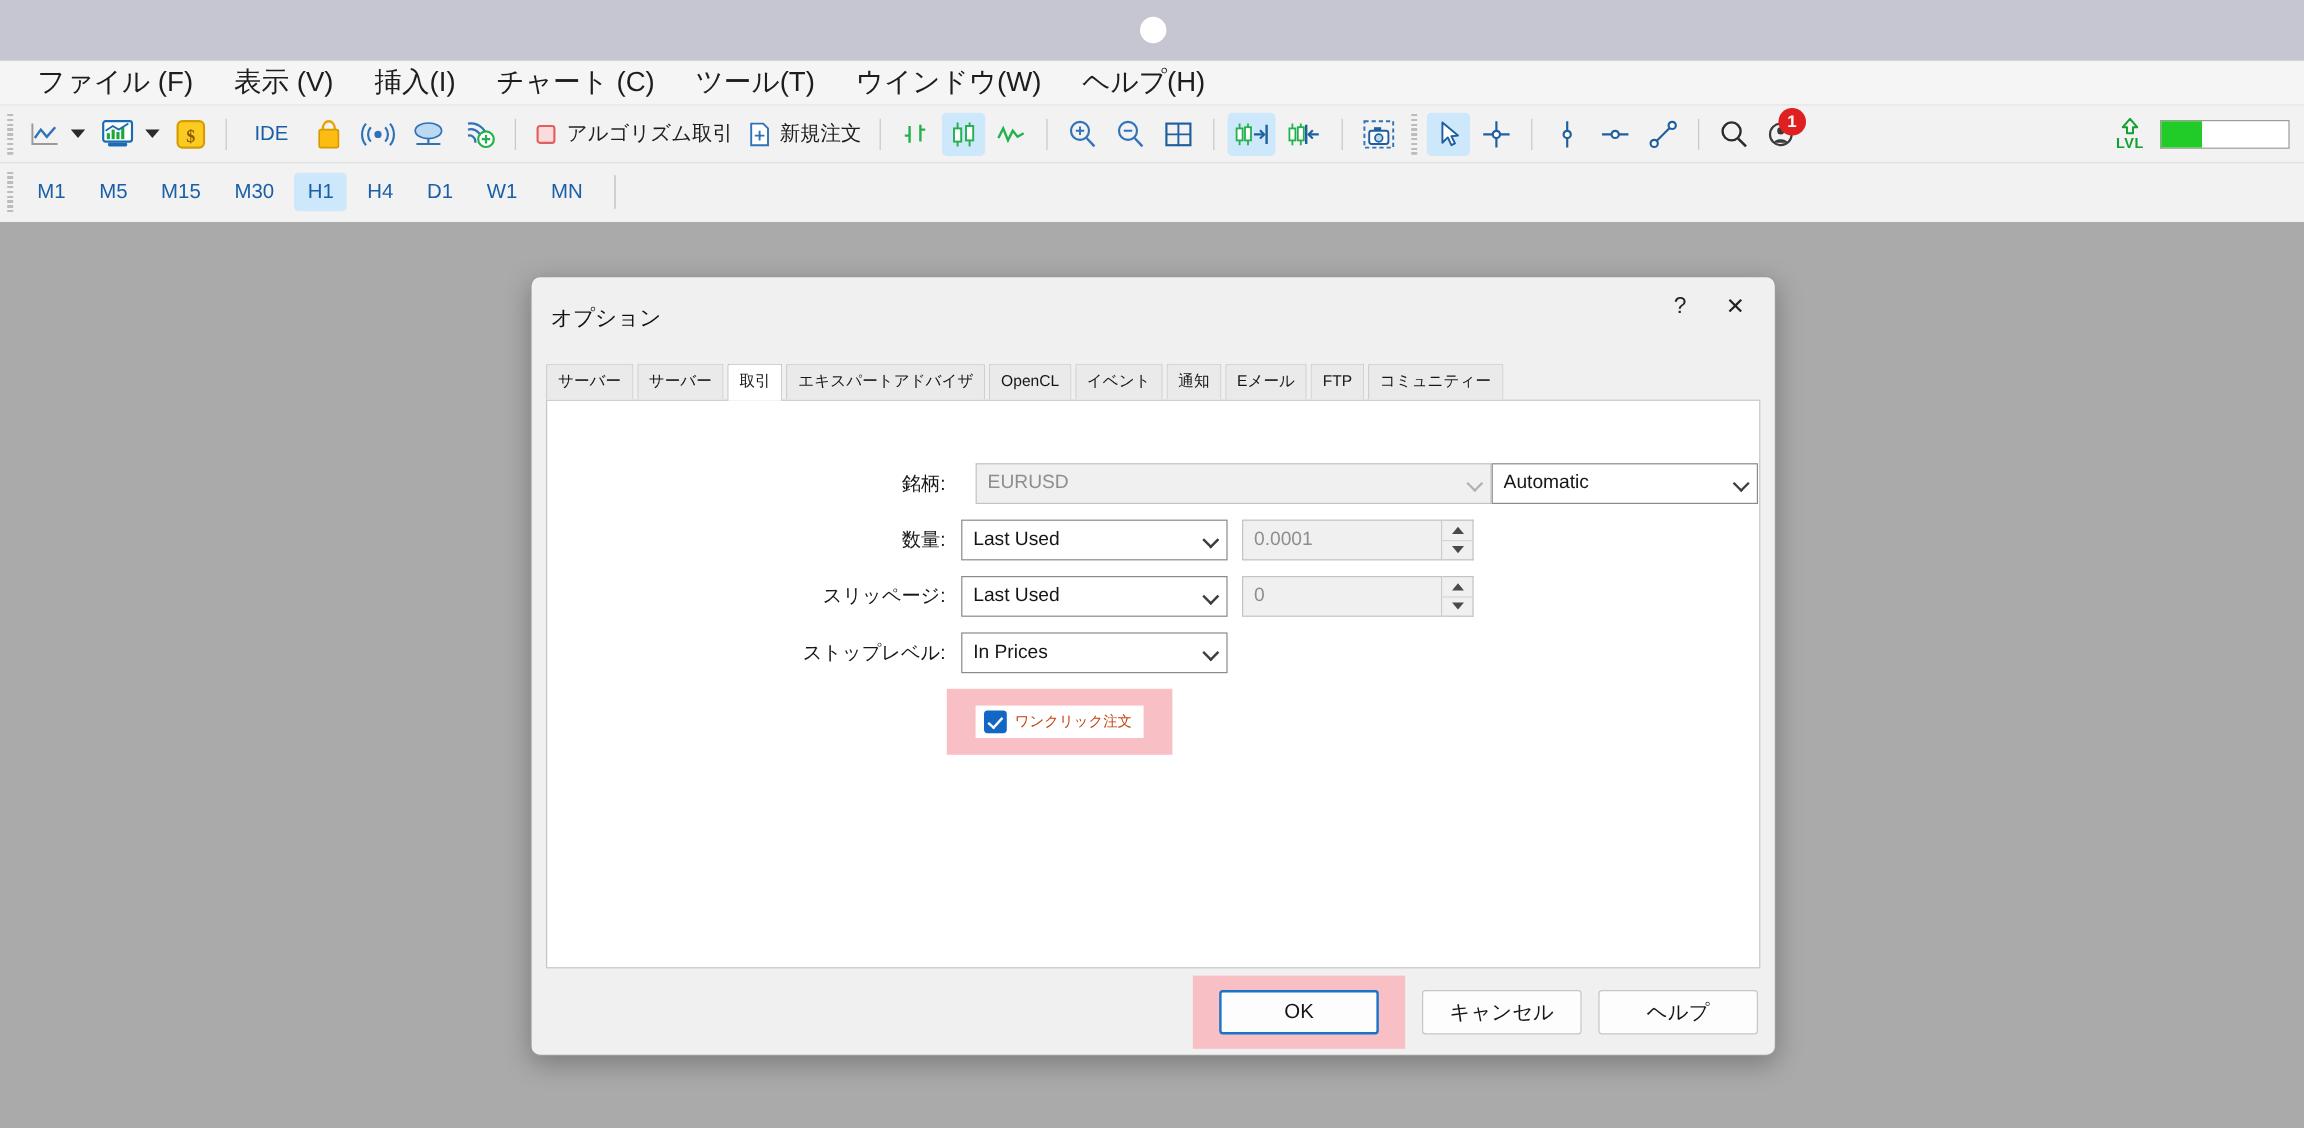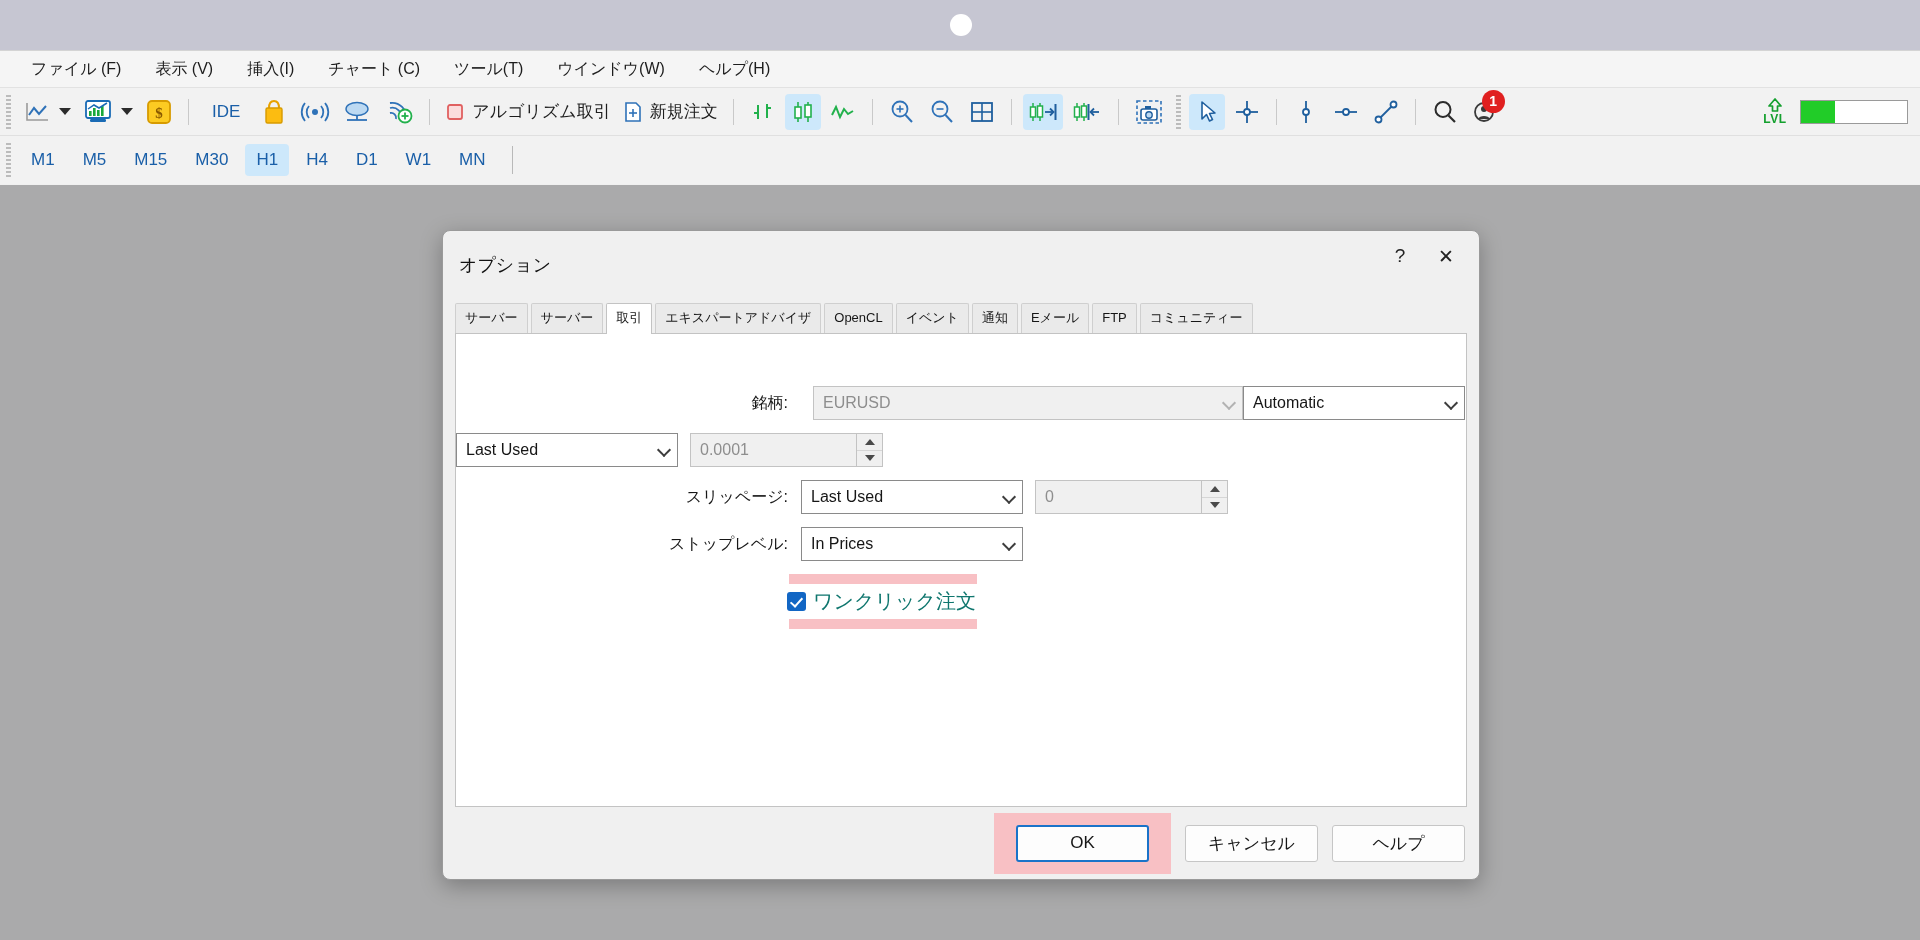--- a/index.html
+++ b/index.html
@@ -30,21 +30,21 @@
   }
 
   
   #menu-bar {
     height: 37px; display: flex; align-items: center;
     padding-left: 14px; gap: 0px;
     border-bottom: 1px solid #e2e2e2;
     background: #f5f5f5;
   }
   .menu-item {
-    font-size: 16px; color: #1d1d1d; padding: 3px 17px;
+    font-size: 23px; color: #1d1d1d; padding: 3px 17px;
     white-space: nowrap; line-height: 1.1; cursor: default;
   }
 
   
   #toolbar {
     height: 48px; display: flex; align-items: center;
     padding-left: 6px; gap: 0px;
     border-bottom: 1px solid #e0e0e0;
     background: #f2f2f2;
     position: relative;
@@ -226,21 +226,21 @@
   .checkbox {
     width: 19px; height: 19px; border-radius: 3px;
     background: #1266c4; position: relative; flex: none;
   }
   .checkbox::after {
     content: ""; position: absolute; left: 6px; top: 3px;
     width: 5px; height: 10px;
     border-right: 2px solid #ffffff; border-bottom: 2px solid #ffffff;
     transform: rotate(42deg);
   }
-  .cb-label { font-size: 20px; color: #0f766e; white-space: nowrap; }
+  .cb-label { font-size: 12px; color: #c2410c; white-space: nowrap; }
 
   
   #dlg-footer {
     height: 72px; flex: none; display: flex; align-items: center;
     justify-content: flex-end; padding-right: 14px; gap: 0px;
   }
   .btn {
     width: 133px; height: 37px;
     display: flex; align-items: center; justify-content: center;
     font-size: 17px; color: #161616;
@@ -572,20 +572,21 @@
           <span class="cval">EURUSD</span>
           <span class="chev"></span>
         </div>
         <div class="combo">
           <span class="cval">Automatic</span>
           <span class="chev"></span>
         </div>
       </div>
 
       <div class="form-row">
+        <div class="row-label">数量:</div>
         <div class="combo">
           <span class="cval">Last Used</span>
           <span class="chev"></span>
         </div>
         <div class="spin-field">
           <span>0.0001</span>
         </div>
         <div class="spinner">
           <div class="spin-half">
               <span class="arrow-up"></span>

